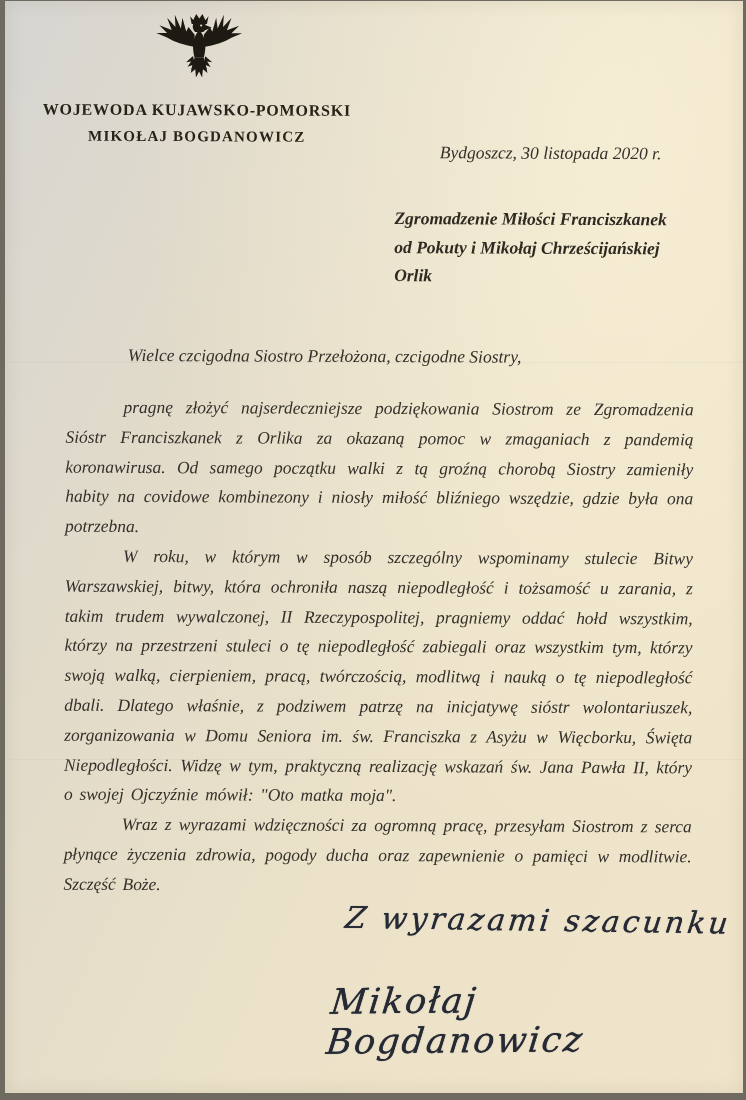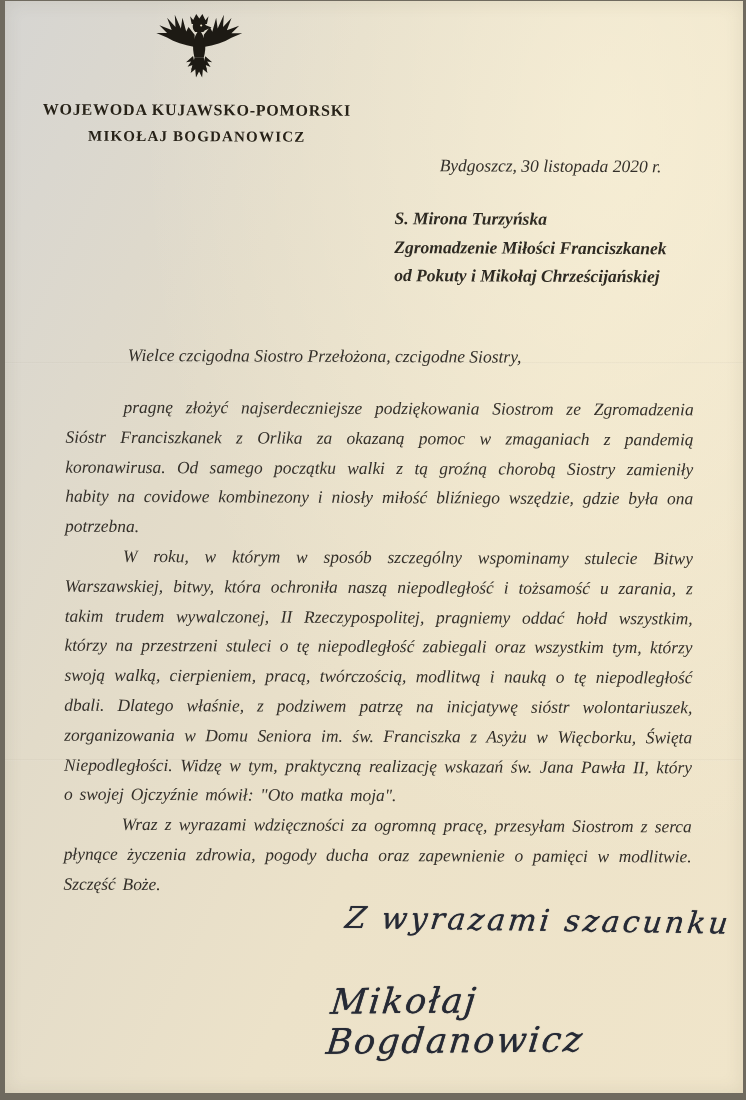--- a/index.html
+++ b/index.html
@@ -37,21 +37,21 @@
     position:absolute;left:30px;top:99px;width:320px;
     text-align:center;color:#272218;
   }
   .letterhead .office{
     font-size:16px;font-weight:bold;letter-spacing:0.8px;line-height:22px;
   }
   .letterhead .holder{
     font-size:15px;font-weight:bold;letter-spacing:1.2px;line-height:22px;margin-top:4px;
   }
   .dateline{
-    position:absolute;left:433px;top:154px;
+    position:absolute;left:433px;top:141px;
     font-style:italic;font-size:17.5px;color:#34302a;
   }
   .recipient{
     position:absolute;left:388px;top:203px;
     font-style:italic;font-weight:bold;font-size:17.5px;line-height:28.5px;
     color:#2e2a22;
   }
   .salutation{
     position:absolute;left:122px;top:345px;
     font-style:italic;font-size:17.5px;color:#34302a;
@@ -109,23 +109,23 @@
       </svg>
 
       <div class="letterhead">
         <div class="office">WOJEWODA KUJAWSKO-POMORSKI</div>
         <div class="holder">MIKOŁAJ BOGDANOWICZ</div>
       </div>
 
       <div class="dateline">Bydgoszcz, 30 listopada 2020 r.</div>
 
       <div class="recipient">
-        <div>S. Mirona Turzyńska</div>
         <div>Zgromadzenie Miłości Franciszkanek</div>
         <div>od Pokuty i Mikołaj Chrześcijańskiej</div>
+        <div>Orlik</div>
       </div>
 
       <div class="salutation">Wielce czcigodna Siostro Przełożona, czcigodne Siostry,</div>
 
       <div class="body-text">
         <p>pragnę złożyć najserdeczniejsze podziękowania Siostrom ze Zgromadzenia Sióstr Franciszkanek z Orlika za okazaną pomoc w zmaganiach z pandemią koronawirusa. Od samego początku walki z tą groźną chorobą Siostry zamieniły habity na covidowe kombinezony i niosły miłość bliźniego wszędzie, gdzie była ona potrzebna.</p>
         <p>W roku, w którym w sposób szczególny wspominamy stulecie Bitwy Warszawskiej, bitwy, która ochroniła naszą niepodległość i tożsamość u zarania, z takim trudem wywalczonej, II Rzeczypospolitej, pragniemy oddać hołd wszystkim, którzy na przestrzeni stuleci o tę niepodległość zabiegali oraz wszystkim tym, którzy swoją walką, cierpieniem, pracą, twórczością, modlitwą i nauką o tę niepodległość dbali. Dlatego właśnie, z podziwem patrzę na inicjatywę sióstr wolontariuszek, zorganizowania w Domu Seniora im. św. Franciszka z Asyżu w Więcborku, Święta Niepodległości. Widzę w tym, praktyczną realizację wskazań św. Jana Pawła II, który o swojej Ojczyźnie mówił: "Oto matka moja".</p>
         <p>Wraz z wyrazami wdzięczności za ogromną pracę, przesyłam Siostrom z serca płynące życzenia zdrowia, pogody ducha oraz zapewnienie o pamięci w modlitwie. Szczęść Boże.</p>
       </div>
 

